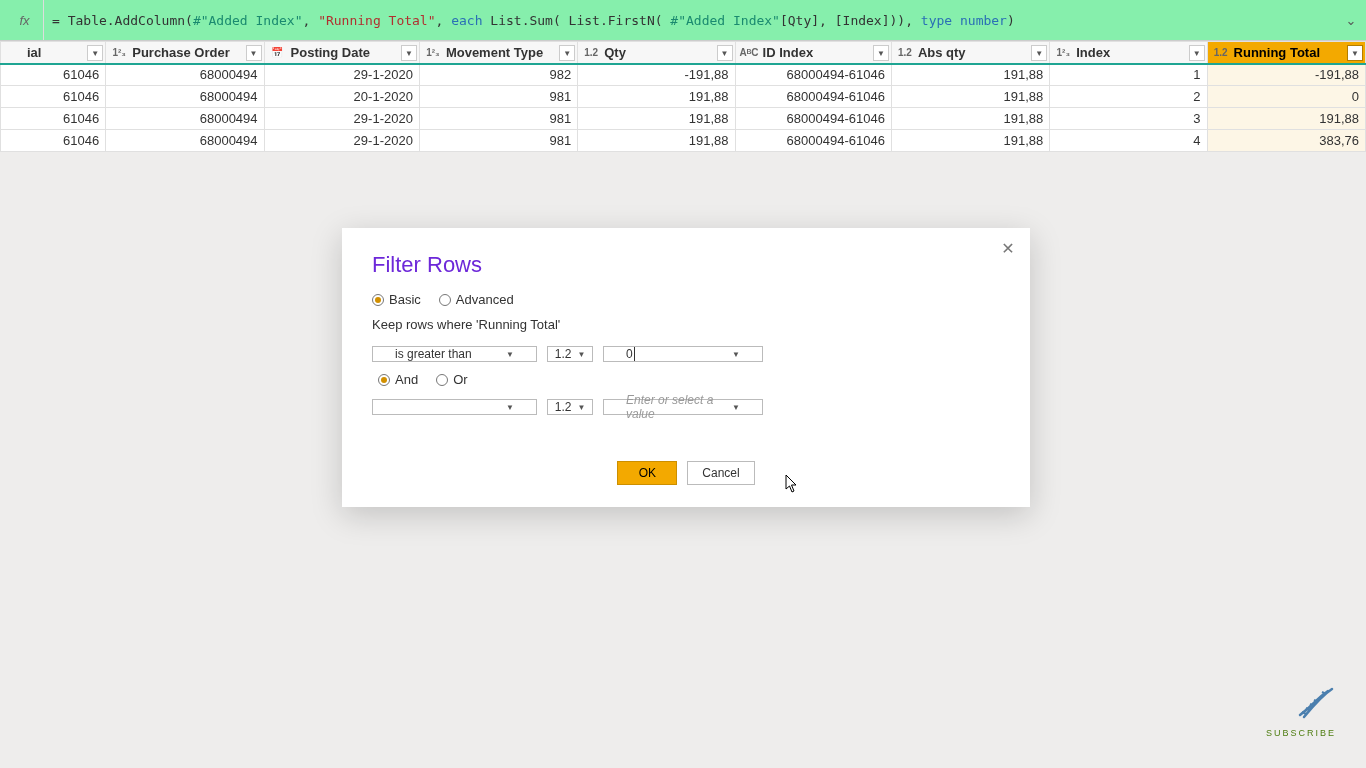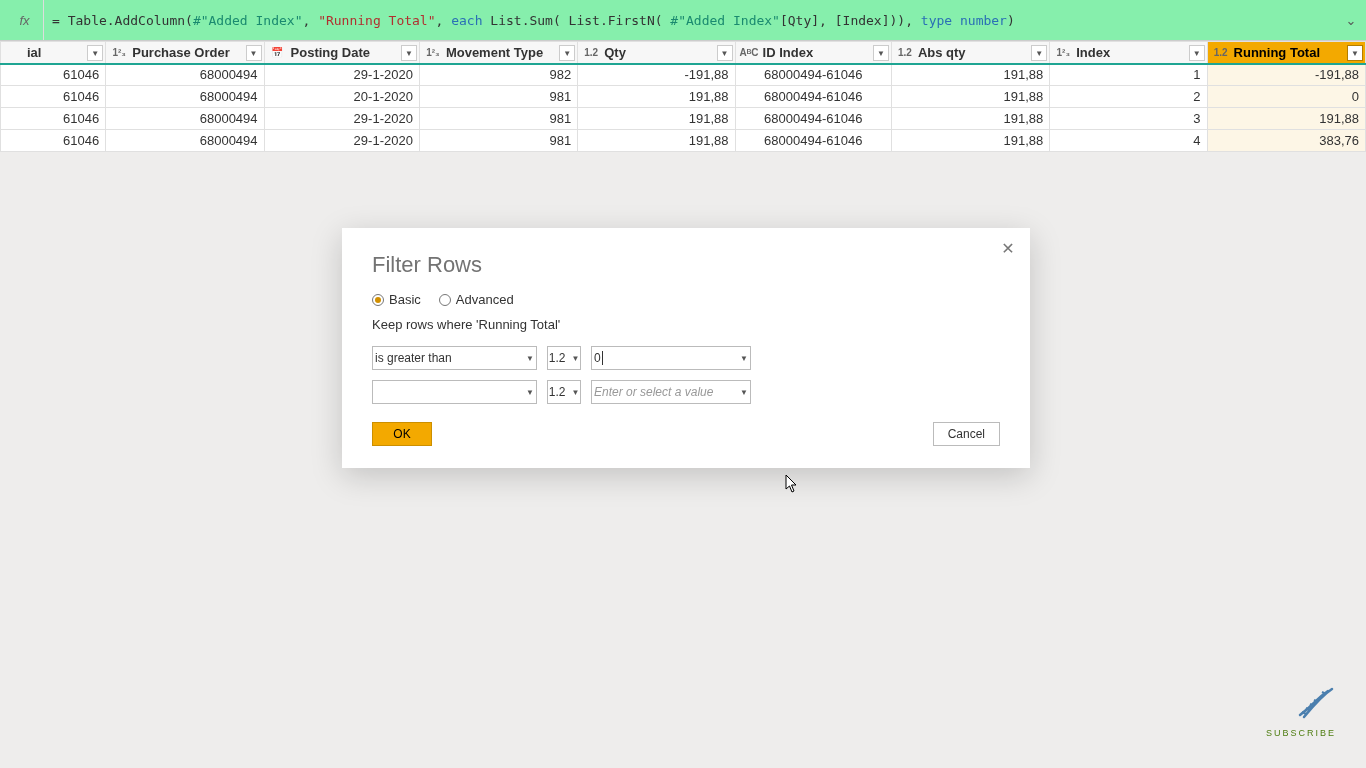--- a/index.html
+++ b/index.html
@@ -97,21 +97,21 @@
     height: 16px;
     border: 1px solid #ccc;
     background: #fff;
     display: flex;
     align-items: center;
     justify-content: center;
     font-size: 8px;
     color: #555;
   }
   .grid td.num { text-align: right; }
-  .grid td.txt { text-align: center; }
+  .grid td.txt { text-align: right; }
   .grid th.selected {
     background: #f3a900;
     color: #000;
   }
   .grid th.selected .col-drop { border-color: #b27d00; }
   .grid td.selcol { background: #fdf6e6; }
 
   
   .c-ial { width: 105px; }
   .c-po { width: 158px; }
@@ -140,21 +140,21 @@
     display: flex;
     align-items: center;
     justify-content: center;
     color: #777;
     font-size: 16px;
     cursor: pointer;
   }
   .dialog-title {
     font-size: 22px;
     font-weight: 300;
-    color: #737373;
+    color: #6d28d9;
     margin-bottom: 14px;
   }
   .dialog-sub {
     color: #444;
     margin-bottom: 16px;
   }
   .radio-row {
     display: flex;
     gap: 18px;
     margin-bottom: 10px;
@@ -187,25 +187,25 @@
     color: #333;
   }
   .filter-row {
     display: flex;
     gap: 10px;
     align-items: center;
     margin-bottom: 10px;
   }
   .dd {
     border: 1px solid #bbb;
-    height: 24px;
+    height: 16px;
     display: flex;
     align-items: center;
     justify-content: space-between;
-    padding: 0 2px;
+    padding: 0 22px;
     background: #fff;
     font-size: 12px;
   }
   .dd .caret { font-size: 8px; color: #555; margin-left: 4px; }
   .dd-op { width: 165px; }
   .dd-type { width: 34px; justify-content: center; gap:2px; }
   .dd-val { width: 160px; position: relative; }
   .dd-val .placeholder { color: #999; font-style: italic; }
   .caret-blink {
     border-right: 1px solid #333;
@@ -215,23 +215,23 @@
   }
   @keyframes blink { 50% { opacity: 0; } }
 
   .andor-row {
     display: flex;
     gap: 18px;
     margin: 4px 0 12px 6px;
   }
   .dialog-buttons {
     display: flex;
-    justify-content: space-between;
+    justify-content: center;
     gap: 10px;
-    margin-top: 18px;
+    margin-top: 46px;
   }
   .btn {
     height: 24px;
     min-width: 60px;
     padding: 0 14px;
     border: 1px solid #bbb;
     background: #fff;
     font-size: 12px;
     cursor: pointer;
     display: flex;
@@ -427,20 +427,30 @@
     <div class="dd dd-type">
       <span>1.2</span>
         <span class="caret">▼</span>
     </div>
     <div class="dd dd-val">
       <span><span>0</span><span class="caret-blink"></span></span>
       <span class="caret">▼</span>
     </div>
   </div>
 
+  <div class="andor-row">
+    <div class="radio-opt">
+      <span class="radio-dot sel"></span>
+      <span>And</span>
+    </div>
+    <div class="radio-opt">
+      <span class="radio-dot"></span>
+      <span>Or</span>
+    </div>
+  </div>
 
   <div class="filter-row">
     <div class="dd dd-op">
       <span></span>
         <span class="caret">▼</span>
     </div>
     <div class="dd dd-type">
       <span>1.2</span>
         <span class="caret">▼</span>
     </div>

